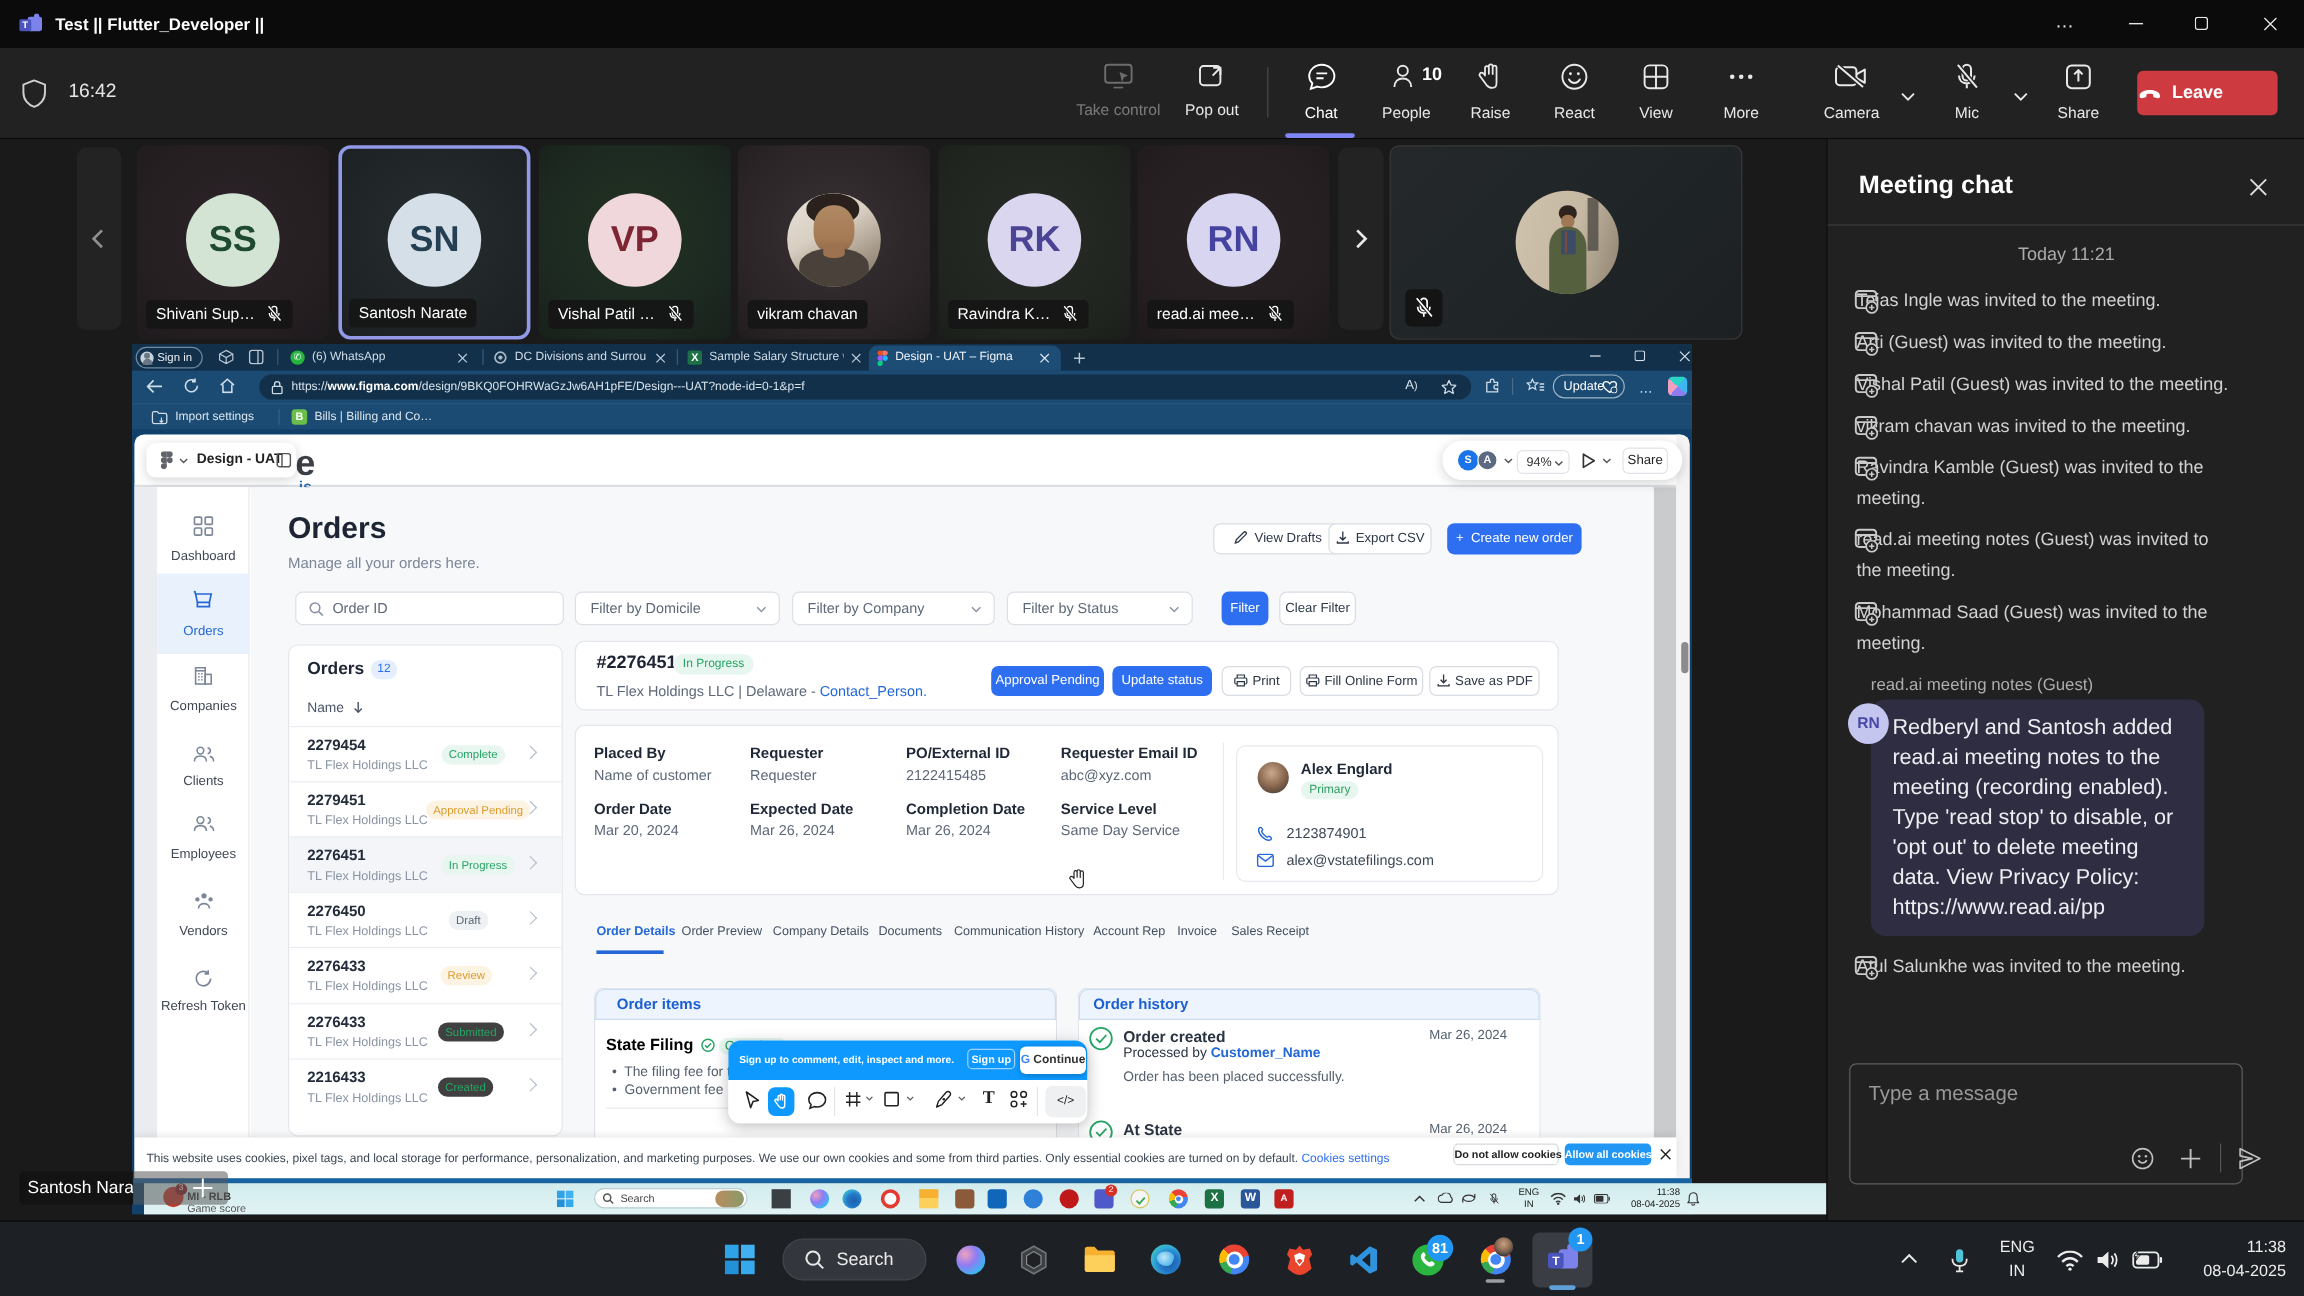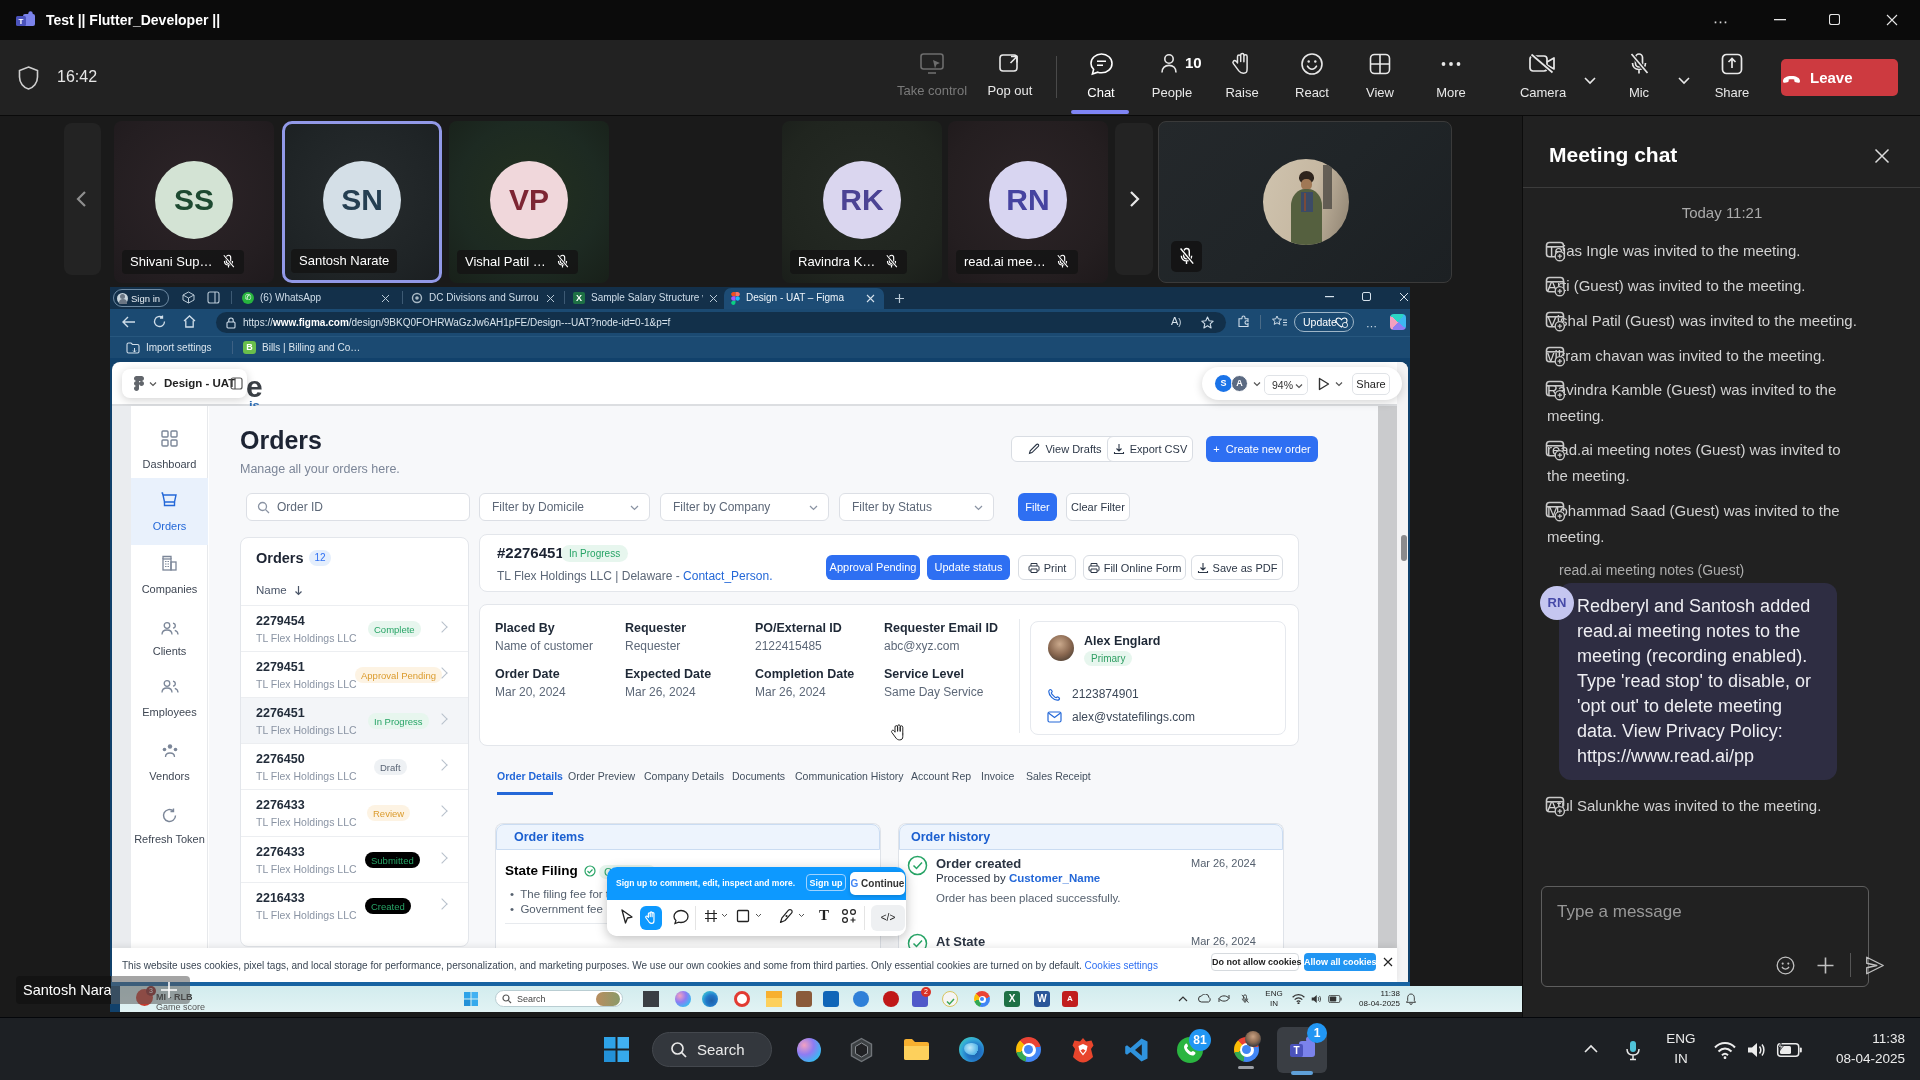--- a/index.html
+++ b/index.html
@@ -37,21 +37,21 @@
   .val { position:absolute; font-size:12px; color:#5d6878; }
   .sic { position:absolute; top:5px; width:16px; height:16px; }
   .tb { position:absolute; font-size:10.5px; color:#43505f; white-space:nowrap; }
   .tb.on { color:#2468d8; font-weight:bold; }
   .orow { position:absolute; left:0; width:227px; height:46px; border-top:1px solid #eceef1; }
   .orow b { position:absolute; left:15px; top:8px; font-size:12.5px; color:#222c3a; }
   .orow i { position:absolute; left:15px; top:26px; font-size:10.5px; color:#8a94a4; font-style:normal; }
   .orow em { position:absolute; top:15px; font-style:normal; font-size:9.5px; border-radius:9px; padding:2.5px 6px; }
   .orow.sel { background:#f3f5f8; }
   .orow em.pg { left:127px; background:#e7f6ee; color:#27a466; }
-  .orow em.pg2 { left:124px; background:#000000; color:#27a466; }
+  .orow em.pg2 { left:124px; background:#404040; color:#27a466; }
   .orow em.po { left:126px; background:#fdf3e3; color:#db9b2d; }
   .orow em.pd { left:133px; background:#eef1f4; color:#5a6575; }
   .orow::after { content:""; position:absolute; right:22px; top:17px; width:7px; height:7px; border-right:1.6px solid #b7c0cb; border-top:1.6px solid #b7c0cb; transform:rotate(45deg); }
   .evt { position:absolute; left:24px; width:360px; }
   .evt .etxt { display:block; width:318px; color:#d2d2d2; font-size:15px; line-height:26px; }
   .eicon { position:absolute; left:0; top:2px; }
 
   
   #taskbar { position:absolute; left:0; top:1017px; width:1920px; height:63px; background:#1d2024; border-top:1px solid #04060a; }
 
@@ -223,20 +223,29 @@
     <div class="tile" style="left:449px;width:160px;background:radial-gradient(circle at 50% 45%, #23301f 0%, #1d2a22 60%, #182019 100%)">
       <div class="avat" style="background:#f0d7db;color:#7d2533">VP</div>
       <div class="nm">Vishal Patil …<svg style="vertical-align:-3px;margin-left:9px" width="15" height="15" viewBox="0 0 24 24">
             <rect x="8.5" y="2" width="7" height="13" rx="3.5" fill="none" stroke="#fff" stroke-width="1.8"></rect>
             <path d="M5.5 11 C5.5 15 8.3 17.5 12 17.5 C15.7 17.5 18.5 15 18.5 11 M12 17.5 V21.5" fill="none" stroke="#fff" stroke-width="1.8"></path>
             <path d="M4 1.5 L21 21.5" stroke="#141414" stroke-width="4"></path>
             <path d="M4.5 2 L20.5 21" stroke="#fff" stroke-width="1.8"></path>
           </svg></div>
     </div>
 
+    <div class="tile" style="left:615px;width:160px;background:radial-gradient(circle at 50% 45%, #3a3234 0%, #2a2426 70%, #201c1e 100%)">
+      <div class="avat" style="overflow:hidden;background:linear-gradient(150deg,#e8e2da 0%,#d8cfc2 40%,#7a6a58 100%)">
+        <div class="abs" style="left:16px;top:0px;width:44px;height:26px;border-radius:50% 50% 45% 45%;background:#2a211c"></div>
+        <div class="abs" style="left:22px;top:10px;width:34px;height:40px;border-radius:46% 46% 42% 42%;background:linear-gradient(180deg,#b08a64 0%,#a57a55 70%,#8f6847 100%)"></div>
+        <div class="abs" style="left:10px;top:46px;width:58px;height:32px;border-radius:45% 45% 0 0;background:#4a423a"></div>
+        <div class="abs" style="left:30px;top:44px;width:18px;height:10px;background:#9c7250;border-radius:0 0 40% 40%"></div>
+      </div>
+      <div class="nm">vikram chavan</div>
+    </div>
 
     <div class="tile" style="left:782px;width:160px;background:radial-gradient(circle at 50% 45%, #262b25 0%, #20251f 70%, #1a1e1a 100%)">
       <div class="avat" style="background:#dad6ef;color:#4b4394">RK</div>
       <div class="nm">Ravindra K…<svg style="vertical-align:-3px;margin-left:9px" width="15" height="15" viewBox="0 0 24 24">
             <rect x="8.5" y="2" width="7" height="13" rx="3.5" fill="none" stroke="#fff" stroke-width="1.8"></rect>
             <path d="M5.5 11 C5.5 15 8.3 17.5 12 17.5 C15.7 17.5 18.5 15 18.5 11 M12 17.5 V21.5" fill="none" stroke="#fff" stroke-width="1.8"></path>
             <path d="M4 1.5 L21 21.5" stroke="#141414" stroke-width="4"></path>
             <path d="M4.5 2 L20.5 21" stroke="#fff" stroke-width="1.8"></path>
           </svg></div>
     </div>

